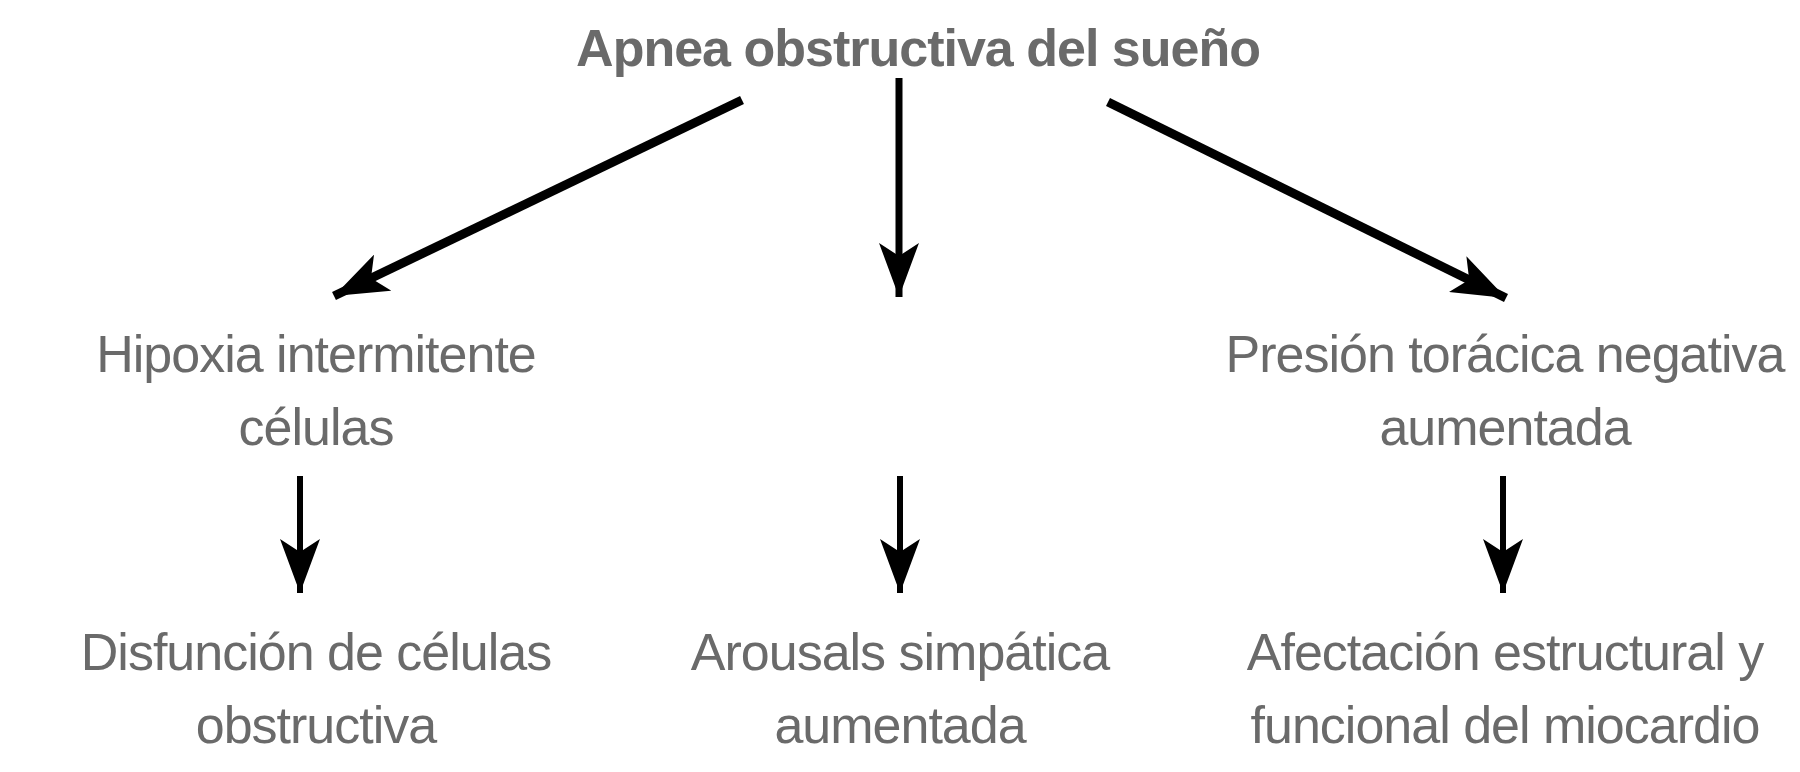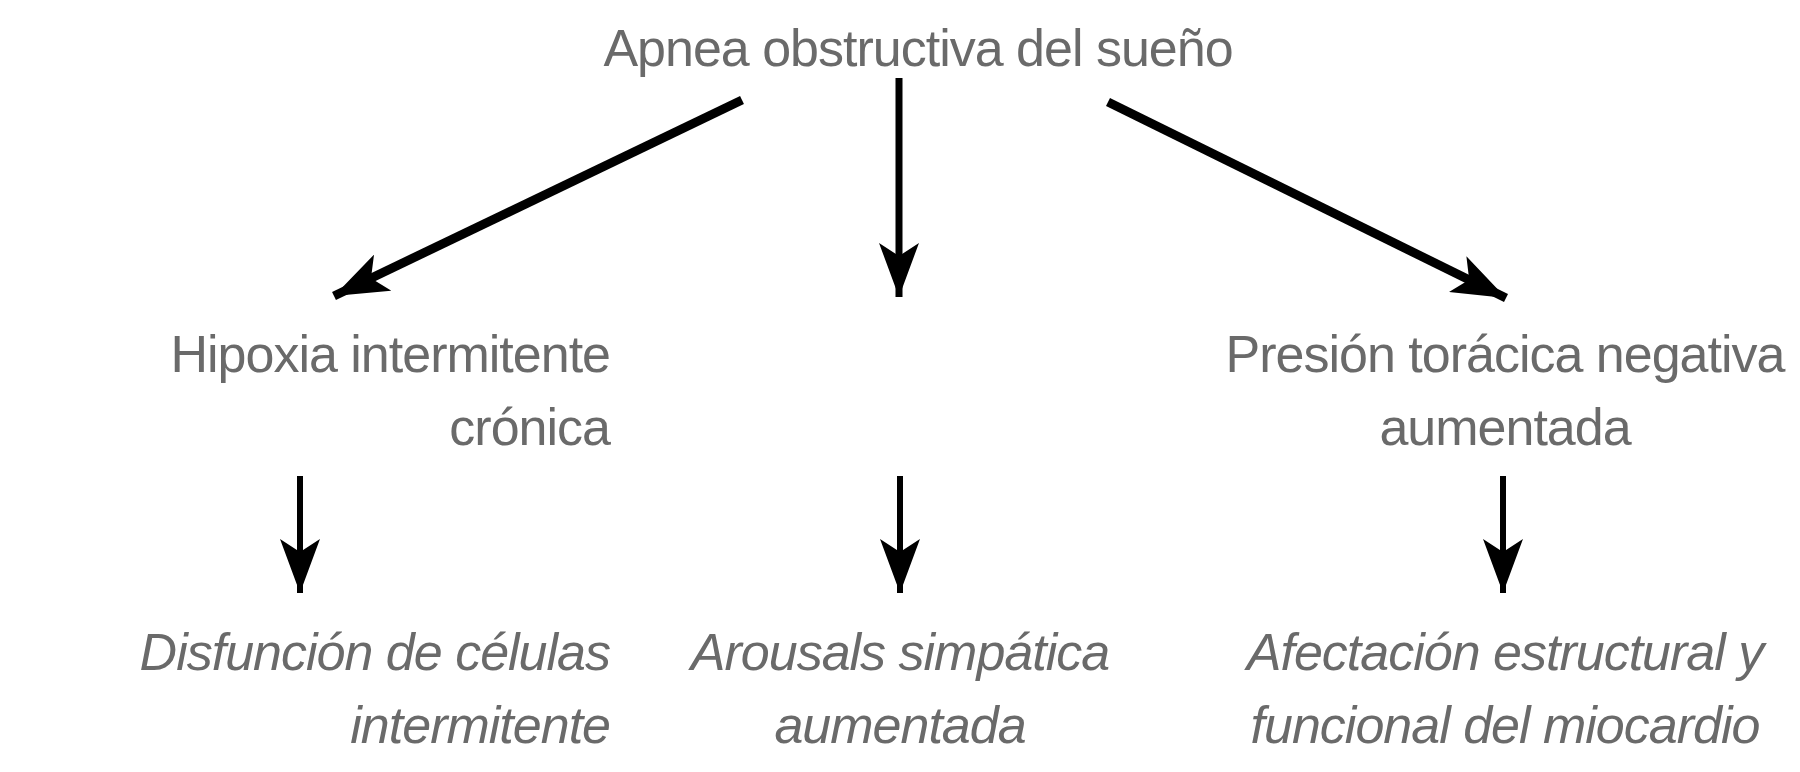--- a/index.html
+++ b/index.html
@@ -28,28 +28,28 @@
   .node {
     position: absolute;
     text-align: center;
     font-size: 52px;
     letter-spacing: -1px;
     color: var(--text);
   }
   .node .line { line-height: 73px; white-space: nowrap; }
 
   .node-root   { left: 318px; top: 18px;  width: 1200px; }
-  .node-root .line { line-height: 60px; }
+  .node-root .line { line-height: 60px; font-weight: bold; }
 
-  .col-left  { left: 10px;    width: 600px; text-align: right; }
+  .col-left  { left: 16px;    width: 600px; }
   .col-mid   { left: 600px;  width: 600px; }
   .col-right { left: 1205px; width: 600px; }
 
   .row-cause  { top: 318px; }
-  .row-effect { top: 616px; font-style: italic; }
+  .row-effect { top: 616px; }
 </style>
 </head>
 <body>
 
 <div class="stage">
 
   <svg class="arrows" viewBox="0 0 1800 772" xmlns="http://www.w3.org/2000/svg" aria-hidden="true">
     <defs>
       <marker id="ah" viewBox="0 0 10 7.4" refX="10" refY="3.7" markerWidth="54" markerHeight="40" markerUnits="userSpaceOnUse" orient="auto">
         <path d="M0,0 L10,3.7 L0,7.4 L2.4,3.7 Z" fill="currentColor"></path>
@@ -62,32 +62,32 @@
     <line class="arrow" x1="900" y1="476" x2="900" y2="593" stroke-width="6" marker-end="url(#ah)"></line>
     <line class="arrow" x1="1503" y1="476" x2="1503" y2="593" stroke-width="6" marker-end="url(#ah)"></line>
   </svg>
 
   <div class="node node-root">
     <div class="line">Apnea obstructiva del sueño</div>
   </div>
 
   <div class="node col-left row-cause">
     <div class="line">Hipoxia intermitente</div>
-    <div class="line">crónica</div>
+    <div class="line">células</div>
   </div>
 
 
   <div class="node col-right row-cause">
     <div class="line">Presión torácica negativa</div>
     <div class="line">aumentada</div>
   </div>
 
   <div class="node col-left row-effect">
     <div class="line">Disfunción de células</div>
-    <div class="line">intermitente</div>
+    <div class="line">obstructiva</div>
   </div>
 
   <div class="node col-mid row-effect">
     <div class="line">Arousals simpática</div>
     <div class="line">aumentada</div>
   </div>
 
   <div class="node col-right row-effect">
     <div class="line">Afectación estructural y</div>
     <div class="line">funcional del miocardio</div>

